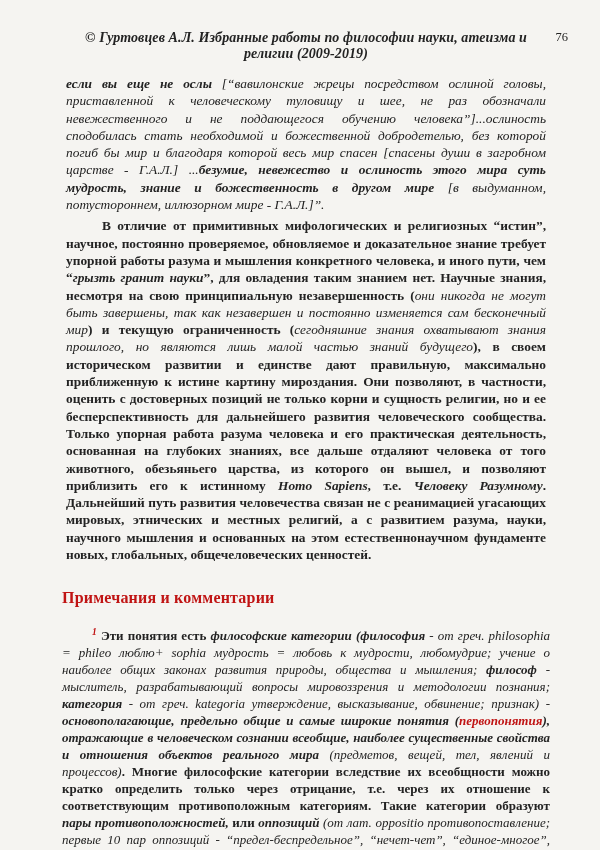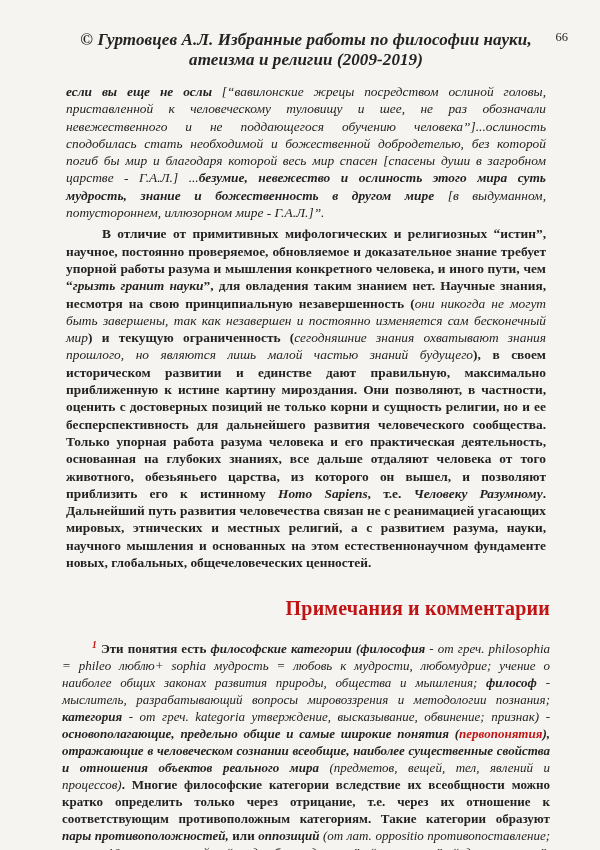--- a/index.html
+++ b/index.html
@@ -21,21 +21,21 @@
     padding:30px 50px 20px 62px;
   }
   .header{
     display:flex;
     align-items:baseline;
     justify-content:center;
     position:relative;
     margin-bottom:13px;
   }
   .header-title{
-    font-size:17px;
+    font-size:14px;
     font-weight:bold;
     font-style:italic;
     text-align:center;
     letter-spacing:.1px;
   }
   .page-number{
     position:absolute;
     right:-18px;top:0;
     font-size:12.5px;
     font-weight:normal;
@@ -43,22 +43,22 @@
   .para{
     font-size:13.4px;
     line-height:17.3px;
     text-align:justify;
     margin:4px;
   }
   .para.indent{ text-indent:36px; }
   .notes-heading{
     color:var(--accent);
     font-weight:bold;
-    font-size:20px;
-    text-align:right;
+    font-size:16px;
+    text-align:left;
     margin:26px 0 20px 0;
     letter-spacing:.2px;
   }
   .footnote{
     font-size:13px;
     line-height:17px;
     text-align:justify;
     text-indent:30px;
     margin:0;
   }
@@ -75,21 +75,21 @@
     line-height:0;
   }
 </style>
 </head>
 <body>
 
 <div class="page">
 
   <div class="header">
     <div class="header-title">© Гуртовцев А.Л. Избранные работы по философии науки, атеизма и религии (2009-2019)</div>
-    <div class="page-number">66</div>
+    <div class="page-number">76</div>
   </div>
 
   <p class="para"><span class="run-bi">если вы еще не ослы </span><span class="run-i">[“вавилонские жрецы посредством ослиной головы, приставленной к человеческому туловищу и шее, не раз обозначали невежественного и не поддающегося обучению человека”]...ослиность сподобилась стать необходимой и божественной добродетелью, без которой погиб бы мир и благодаря которой весь мир спасен [спасены души в загробном царстве - Г.А.Л.] ...</span><span class="run-bi">безумие, невежество и ослиность этого мира суть мудрость, знание и божественность в другом мире </span><span class="run-i">[в выдуманном, потустороннем, иллюзорном мире - Г.А.Л.]”.</span></p>
 
   <p class="para indent"><span class="run-r">В отличие от примитивных мифологических и религиозных “истин”, научное, постоянно проверяемое, обновляемое и доказательное знание требует упорной работы разума и мышления конкретного человека, и иного пути, чем “</span><span class="run-bi">грызть гранит науки</span><span class="run-r">”, для овладения таким знанием нет. Научные знания, несмотря на свою принципиальную незавершенность (</span><span class="run-i">они никогда не могут быть завершены, так как незавершен и постоянно изменяется сам бесконечный мир</span><span class="run-r">) и текущую ограниченность (</span><span class="run-i">сегодняшние знания охватывают знания прошлого, но являются лишь малой частью знаний будущего</span><span class="run-r">), в своем историческом развитии и единстве дают правильную, максимально приближенную к истине картину мироздания. Они позволяют, в частности, оценить с достоверных позиций не только корни и сущность религии, но и ее бесперспективность для дальнейшего развития человеческого сообщества. Только упорная работа разума человека и его практическая деятельность, основанная на глубоких знаниях, все дальше отдаляют человека от того животного, обезьяньего царства, из которого он вышел, и позволяют приблизить его к истинному </span><span class="run-bi">Homo Sapiens</span><span class="run-r">, т.е. </span><span class="run-bi">Человеку Разумному</span><span class="run-r">. Дальнейший путь развития человечества связан не с реанимацией  угасающих мировых, этнических и местных религий, а с развитием разума, науки, научного мышления и основанных на этом естественнонаучном фундаменте новых, глобальных, общечеловеческих ценностей.</span></p>
 
   <h2 class="notes-heading">Примечания и комментарии</h2>
 
   <p class="footnote"><sup class="run-sup">1</sup><span class="run-r"> Эти понятия есть </span><span class="run-bi">философские категории (философия</span><span class="run-i"> - от греч. philosophia = phileo люблю+ sophia мудрость = любовь к мудрости, любомудрие; учение о наиболее общих законах развития природы, общества и мышления; </span><span class="run-bi">философ</span><span class="run-i"> - мыслитель, разрабатывающий вопросы мировоззрения и методологии познания; </span><span class="run-bi">категория</span><span class="run-i"> - от греч. kategoria утверждение, высказывание, обвинение; признак) - </span><span class="run-bi">основополагающие, предельно общие и самые широкие понятия (</span><span class="run-bir">первопонятия</span><span class="run-bi">), отражающие в человеческом сознании всеобщие, наиболее существенные свойства и отношения объектов реального мира</span><span class="run-i"> (предметов, вещей, тел, явлений и процессов)</span><span class="run-r">. Многие философские категории вследствие их всеобщности можно кратко определить только через отрицание, т.е. через их отношение к соответствующим противоположным категориям. Такие категории образуют </span><span class="run-bi">пары противоположностей,</span><span class="run-r"> или </span><span class="run-bi">оппозиций</span><span class="run-i"> (от лат. oppositio противопоставление; первые 10 пар оппозиций - “предел-беспредельное”, “нечет-чет”, “единое-многое”, “правое-левое”, “мужское-женское”, “покой-движение”, “прямое-кривое”, “свет-тьма”, “добро-злое” и “квадрат-прямоугольник” были впервые сформулированы в 6-5 вв. до н.э. в Древней Греции пифагорейцами, которые стремились “</span><span class="run-bi">объяснить многое с помощью немногого</span><span class="run-r">”). К первопонятиям относят, например, категории материи и сознания, многого и единого, прерывного и непрерывного, части и целого, единичного и общего, конкретного и абстрактного, содержания и формы, движения и покоя, качества и количества, необходимости и случайности, возможности и действительности, сущности и явления, причины и следствия и т.д. Вместе с тем есть и не парные, одиночные категории, которые отражают не качественные, а количественные отношения объектов </span></p>
 

